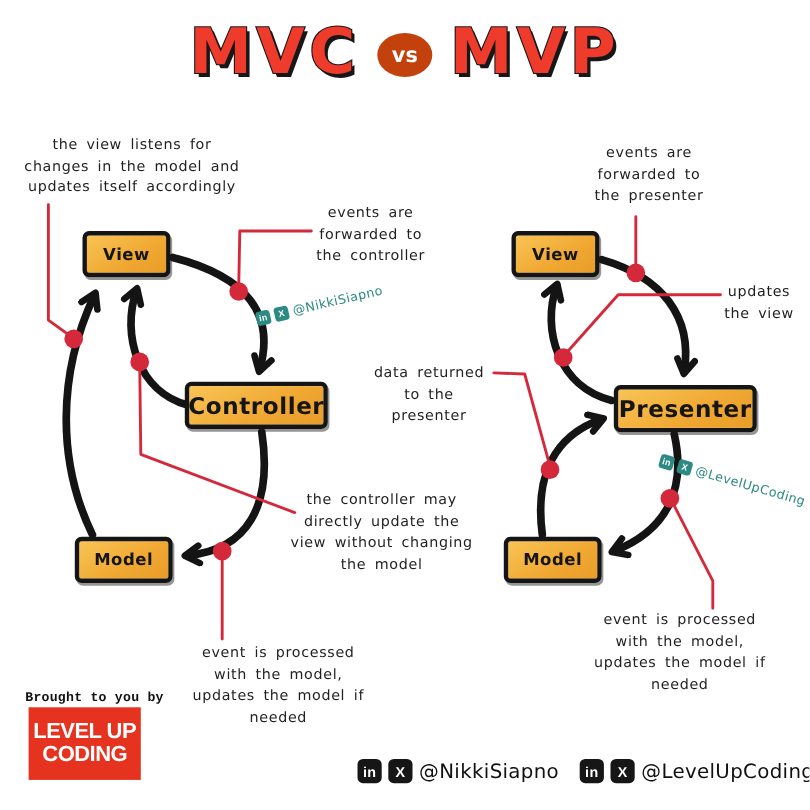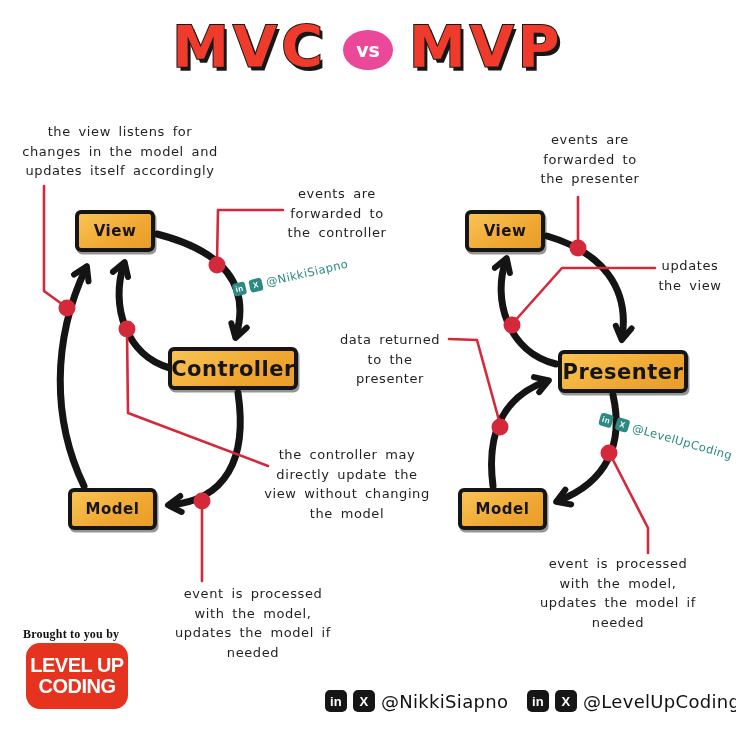--- a/index.html
+++ b/index.html
@@ -11,21 +11,21 @@
   .header {
     position:absolute; top:14px; left:0; width:736px;
     display:flex; align-items:center; justify-content:center; gap:16px;
   }
   .title-word {
     font-size:57px; font-weight:bold; color:#ee3b2b; letter-spacing:4px;
     -webkit-text-stroke:2px #171717; paint-order:stroke fill;
     text-shadow:3px 4px 0 #171717;
   }
   .vs-circle {
-    width:50px; height:40px; border-radius:50%; background:#ec4899;
+    width:50px; height:40px; border-radius:50%; background:#c2410c;
     color:#fff; font-weight:bold; font-size:19px;
     display:flex; align-items:center; justify-content:center; margin-top:6px;
   }
   .byline {
     position:absolute; top:98px; left:0; width:736px; text-align:center;
     font-size:16px; letter-spacing:1px; word-spacing:3px; color:#1f1f1f;
   }
   
   svg.wires { position:absolute; left:0; top:0; z-index:1; }
   .box {
@@ -48,29 +48,29 @@
   }
   .wm-ic {
     width:13px; height:13px; border-radius:3px; background:#2c8a82; color:#fff;
     font-size:8px; font-weight:bold; display:flex; align-items:center; justify-content:center;
     font-family:"Liberation Sans", sans-serif; flex:0 0 auto;
   }
   .wm-left  { left:233px; top:283px; transform:rotate(-13deg); }
   .wm-right { left:600px; top:411px; transform:rotate(16deg); }
   
   .brought {
-    position:absolute; left:23px; top:627px; font-family:Liberation Serif, serif;
+    position:absolute; left:23px; top:627px; font-family:Liberation Mono, monospace;
     font-weight:bold; font-size:12px; color:#111; letter-spacing:0.2px;
   }
   .logo {
     position:absolute; left:26px; top:643px; width:102px; height:66px;
     background:#e5331f; color:#fff; display:flex; flex-direction:column;
     align-items:center; justify-content:center;
     font-family:"Liberation Sans", sans-serif; font-weight:bold;
-    font-size:20px; line-height:21px; letter-spacing:-0.5px;border-radius:14px;
+    font-size:20px; line-height:21px; letter-spacing:-0.5px;
   }
   .social-row {
     position:absolute; top:690px; display:flex; align-items:center; gap:6px;
     font-size:18px; letter-spacing:0.3px; color:#111;
   }
   .social-nikki { left:325px; }
   .social-luc   { left:527px; }
   .soc-ic {
     width:22px; height:22px; border-radius:5px; background:#161616; color:#fff;
     display:flex; align-items:center; justify-content:center; font-weight:bold;

